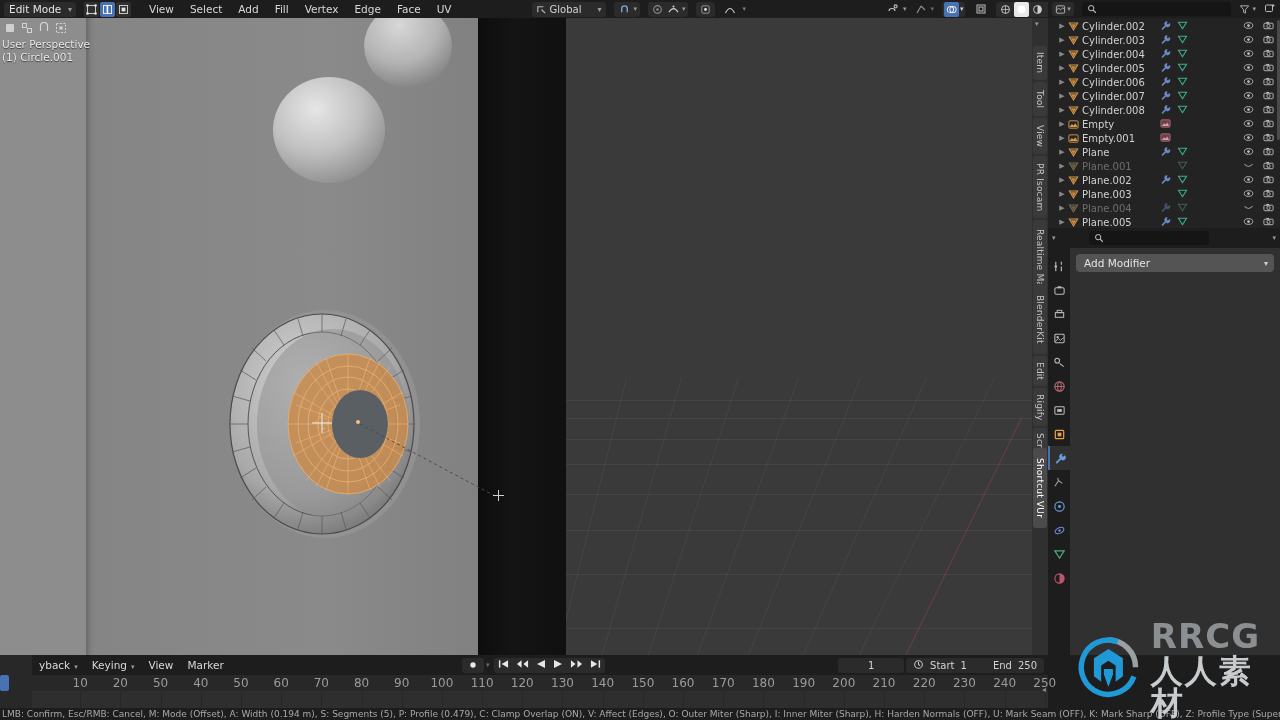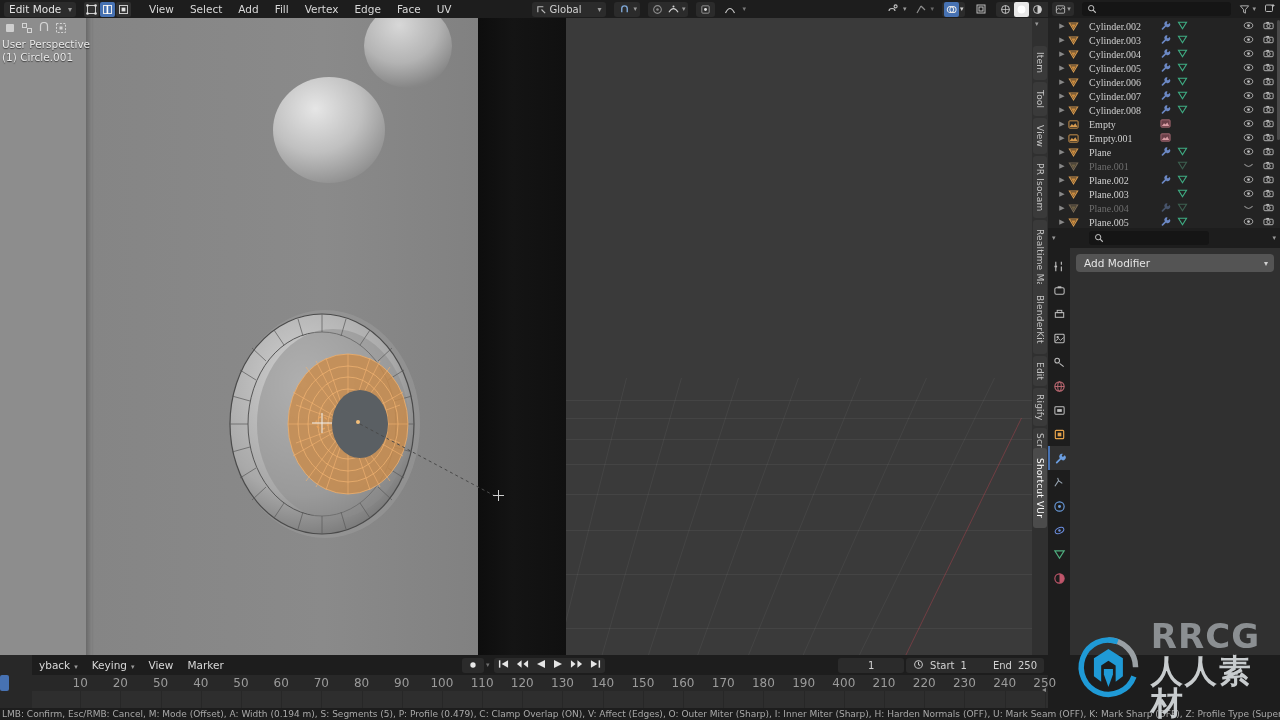--- a/index.html
+++ b/index.html
@@ -101,21 +101,21 @@
   .vtab.active{ background:#4b4b4b; color:#fff; }
 
   
   .outliner{ position:absolute; left:1048px; top:0; width:232px; height:228px; background:#232323; }
   .outliner-header{ height:18px; background:#1d1d1d; display:flex; align-items:center; padding:0 4px; gap:4px; }
   .ed-sel{ width:22px; height:14px; background:#2b2b2b; border-radius:3px; display:flex; align-items:center; justify-content:center; gap:1px;}
   .search-box{ flex:1; height:14px; background:#151515; border-radius:3px; display:flex; align-items:center; padding:0 5px; gap:4px; margin:0 4px;}
   .ol-rows{ position:relative; height:210px; overflow:hidden; padding-top:1px; }
   .ol-row{ height:14px; display:flex; align-items:center; padding-left:8px; gap:0; font-size:10px; color:#d0d0d0; position:relative;}
   .ol-row .disc{ width:12px; text-align:center; color:#888; font-size:7px; }
-  .ol-row .oname{ margin-left:10px; white-space:nowrap;font-family:Liberation Serif, serif; }
+  .ol-row .oname{ margin-left:3px; white-space:nowrap; }
   .ol-row.dim .oname{ color:#6e6e6e; }
   .ol-icons{ position:absolute; left:112px; display:flex; gap:6px; align-items:center; }
   .ol-right{ position:absolute; right:6px; display:flex; gap:9px; align-items:center; }
   .ol-scroll{ position:absolute; right:0.5px; top:20px; width:3px; height:120px; background:#4a4a4a; border-radius:2px; }
 
   
   .props{ position:absolute; left:1048px; top:228px; width:232px; height:427px; background:#303030; }
   .props-header{ height:20px; background:#1d1d1d; display:flex; align-items:center; padding:0 4px; gap:4px;}
   .props-search{ flex:1; height:14px; background:#151515; border-radius:3px; display:flex; align-items:center; padding:0 5px; gap:4px; max-width:120px; margin:0 auto;}
   .props-tabs{ position:absolute; left:0; top:20px; width:22px; height:407px; background:#1d1d1d; padding-top:6px;}
@@ -1159,21 +1159,21 @@
         <span class="tick" style="left: 409.914px;">100</span>
         <span class="tick" style="left: 450.105px;">110</span>
         <span class="tick" style="left: 490.297px;">120</span>
         <span class="tick" style="left: 530.488px;">130</span>
         <span class="tick" style="left: 570.679px;">140</span>
         <span class="tick" style="left: 610.871px;">150</span>
         <span class="tick" style="left: 651.062px;">160</span>
         <span class="tick" style="left: 691.254px;">170</span>
         <span class="tick" style="left: 731.445px;">180</span>
         <span class="tick" style="left: 771.636px;">190</span>
-        <span class="tick" style="left: 811.828px;">400</span>
+        <span class="tick" style="left: 811.828px;">200</span>
         <span class="tick" style="left: 852.019px;">210</span>
         <span class="tick" style="left: 892.211px;">220</span>
         <span class="tick" style="left: 932.402px;">230</span>
         <span class="tick" style="left: 972.593px;">240</span>
         <span class="tick" style="left: 1012.78px;">250</span>
       </div>
     <div class="tl-body">
         <div class="vline" style="left: 48.1914px;"></div>
         <div class="vline" style="left: 88.3828px;"></div>
         <div class="vline" style="left: 128.574px;"></div>

